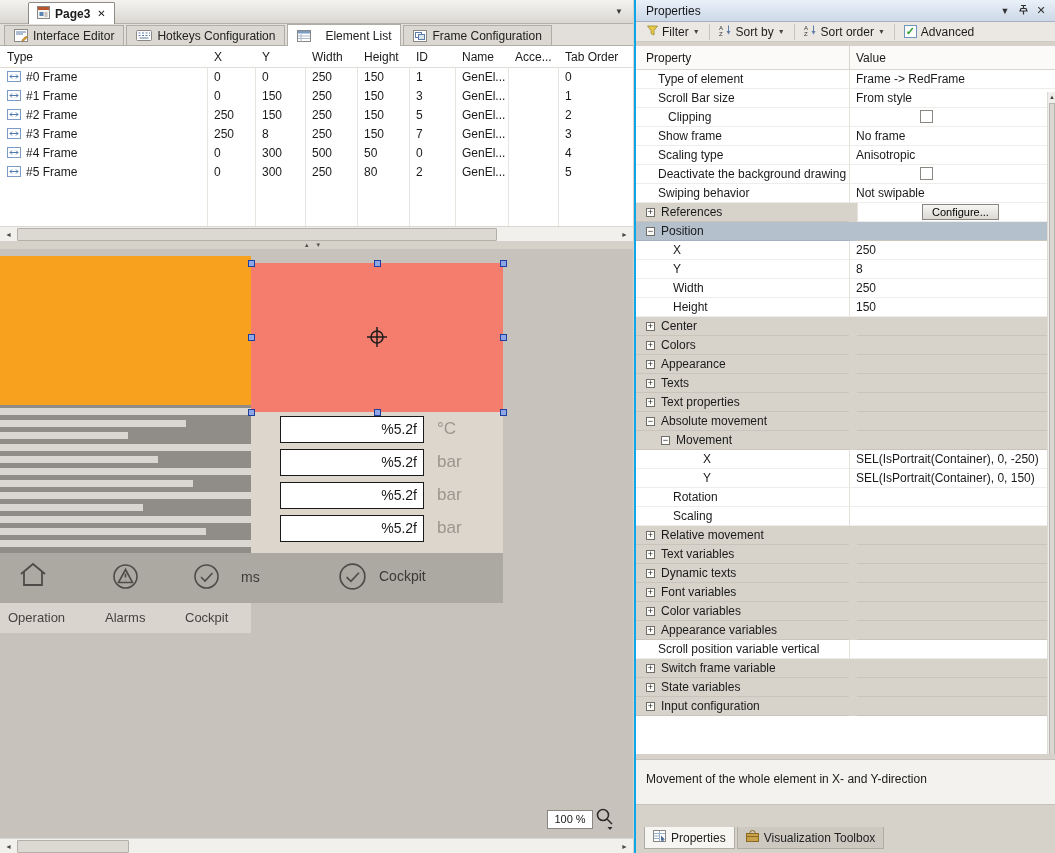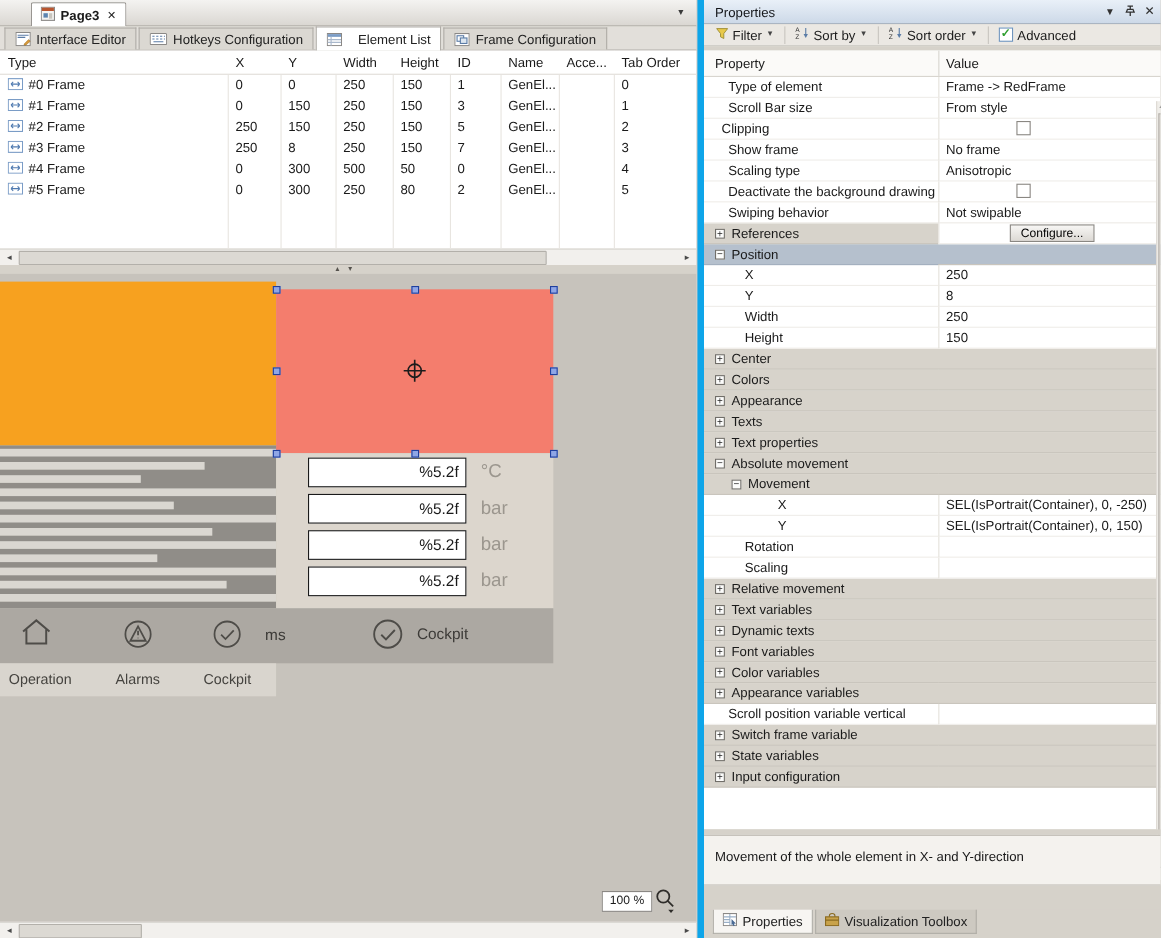--- a/index.html
+++ b/index.html
@@ -1,20 +1,20 @@
 <!DOCTYPE html>
 <html><head>
 <meta charset="utf-8">
 <style>
   *{margin:0;padding:0;box-sizing:border-box;}
   html,body{width:1055px;height:853px;}
   body{font-family:"Liberation Sans",sans-serif;font-size:12px;color:#1a1a1a;background:#d6d2ca;}
   #root{position:relative;width:1055px;height:853px;overflow:hidden;background:#d6d2ca;}
   #left{position:absolute;left:0;top:0;width:633px;height:853px;}
-  #right{position:absolute;left:634px;top:0;width:421px;height:853px;background:#d6d2ca;border-left:6px solid #0ea5e9;}
+  #right{position:absolute;left:634px;top:0;width:421px;height:853px;background:#d6d2ca;border-left:2px solid #0ea5e9;}
 
   
   .doc-tabbar{position:absolute;left:0;top:0;width:633px;height:24px;background:linear-gradient(#f4f3f1,#dad7d2);border-bottom:1px solid #b3b0aa;}
   .doc-tab{position:absolute;left:28px;top:2px;height:22px;display:flex;align-items:center;gap:5px;padding:0 8px;background:#fff;border:1px solid #8e8b86;border-bottom:none;border-radius:2px 2px 0 0;cursor:default;}
   .doc-tab-label{font-weight:bold;}
   .doc-tab-close{font-size:10px;color:#222;margin-left:2px;cursor:pointer;}
   .doc-dropdown{position:absolute;right:10px;top:7px;font-size:8px;color:#3a3a3a;cursor:pointer;}
 
   
   .editor-tabbar{position:absolute;left:0;top:24px;width:633px;height:22px;background:#e2dfda;border-bottom:1px solid #b0ada7;display:flex;align-items:flex-end;padding-left:4px;gap:2px;}
@@ -81,21 +81,21 @@
 
   .grid{position:absolute;left:0;top:46px;width:420px;height:708px;background:#fff;}
   .ghead{display:flex;height:24px;background:#fbfaf8;border-bottom:1px solid #d8d5cf;}
   .ghead .gp{width:213px;padding:5px 0 0 10px;}
   .ghead .gv{flex:1;padding:5px 0 0 6px;border-left:1px solid #d8d5cf;}
   .prow{display:flex;height:19px;cursor:default;}
   .pl{width:213px;height:19px;line-height:18px;white-space:nowrap;overflow:hidden;border-bottom:1px solid #efede9;}
   .pv{flex:1;height:19px;line-height:18px;border-left:1px solid #e4e1db;border-bottom:1px solid #efede9;padding-left:6px;white-space:nowrap;overflow:hidden;position:relative;}
   .prow.cat{background:#d7d3cb;}
   .prow.cat .pl,.prow.cat .pv{border-bottom:1px solid #c9c5bd;}
-  .prow.cat .pv{border-left:none;}
+  .prow.cat .pv{border-left:none;margin-left:8px;}
   .prow.cat .pv.whitebg{background:#fff;border-left:1px solid #e4e1db;border-bottom:1px solid #efede9;}
   .prow.sel{background:#b5c0cd;}
   .prow.sel .pl{border-bottom:1px solid #a4b0bf;}
   .expander{display:inline-block;width:9px;height:9px;border:1px solid #716e69;background:#fcfcfb;font-size:9px;line-height:7px;text-align:center;vertical-align:1px;margin-right:6px;color:#222;cursor:pointer;}
   .cbx{position:absolute;left:70px;top:2px;width:13px;height:13px;background:#fff;border:1px solid #8a8782;cursor:pointer;}
   .cfg-btn{position:absolute;left:64px;top:1px;height:16px;padding:0 9px;font-size:11px;font-family:"Liberation Sans",sans-serif;background:linear-gradient(#f7f6f4,#dcd9d4);border:1px solid #8a8782;cursor:pointer;}
   .gscroll{position:absolute;right:0;top:46px;width:9px;height:708px;background:#f0eeea;border-left:1px solid #ddd9d3;}
   .gscroll .up{position:absolute;top:2px;left:1px;font-size:6px;color:#444;}
   .gthumb{position:absolute;left:1px;top:11px;width:6px;height:686px;background:#dad7d1;border:1px solid #b8b5af;}
 
@@ -438,21 +438,21 @@
       <div id="proprows">
           <div class="prow">
             <div class="pl" style="padding-left: 22px;">Type of element</div>
             <div class="pv">Frame -&gt; RedFrame</div>
           </div>
           <div class="prow">
             <div class="pl" style="padding-left: 22px;">Scroll Bar size</div>
             <div class="pv">From style</div>
           </div>
           <div class="prow">
-            <div class="pl" style="padding-left: 16px;">Clipping</div>
+            <div class="pl" style="padding-left: 32px;">Clipping</div>
             <div class="pv">
               <span class="cbx"></span>
             </div>
           </div>
           <div class="prow">
             <div class="pl" style="padding-left: 22px;">Show frame</div>
             <div class="pv">No frame</div>
           </div>
           <div class="prow">
             <div class="pl" style="padding-left: 22px;">Scaling type</div>

